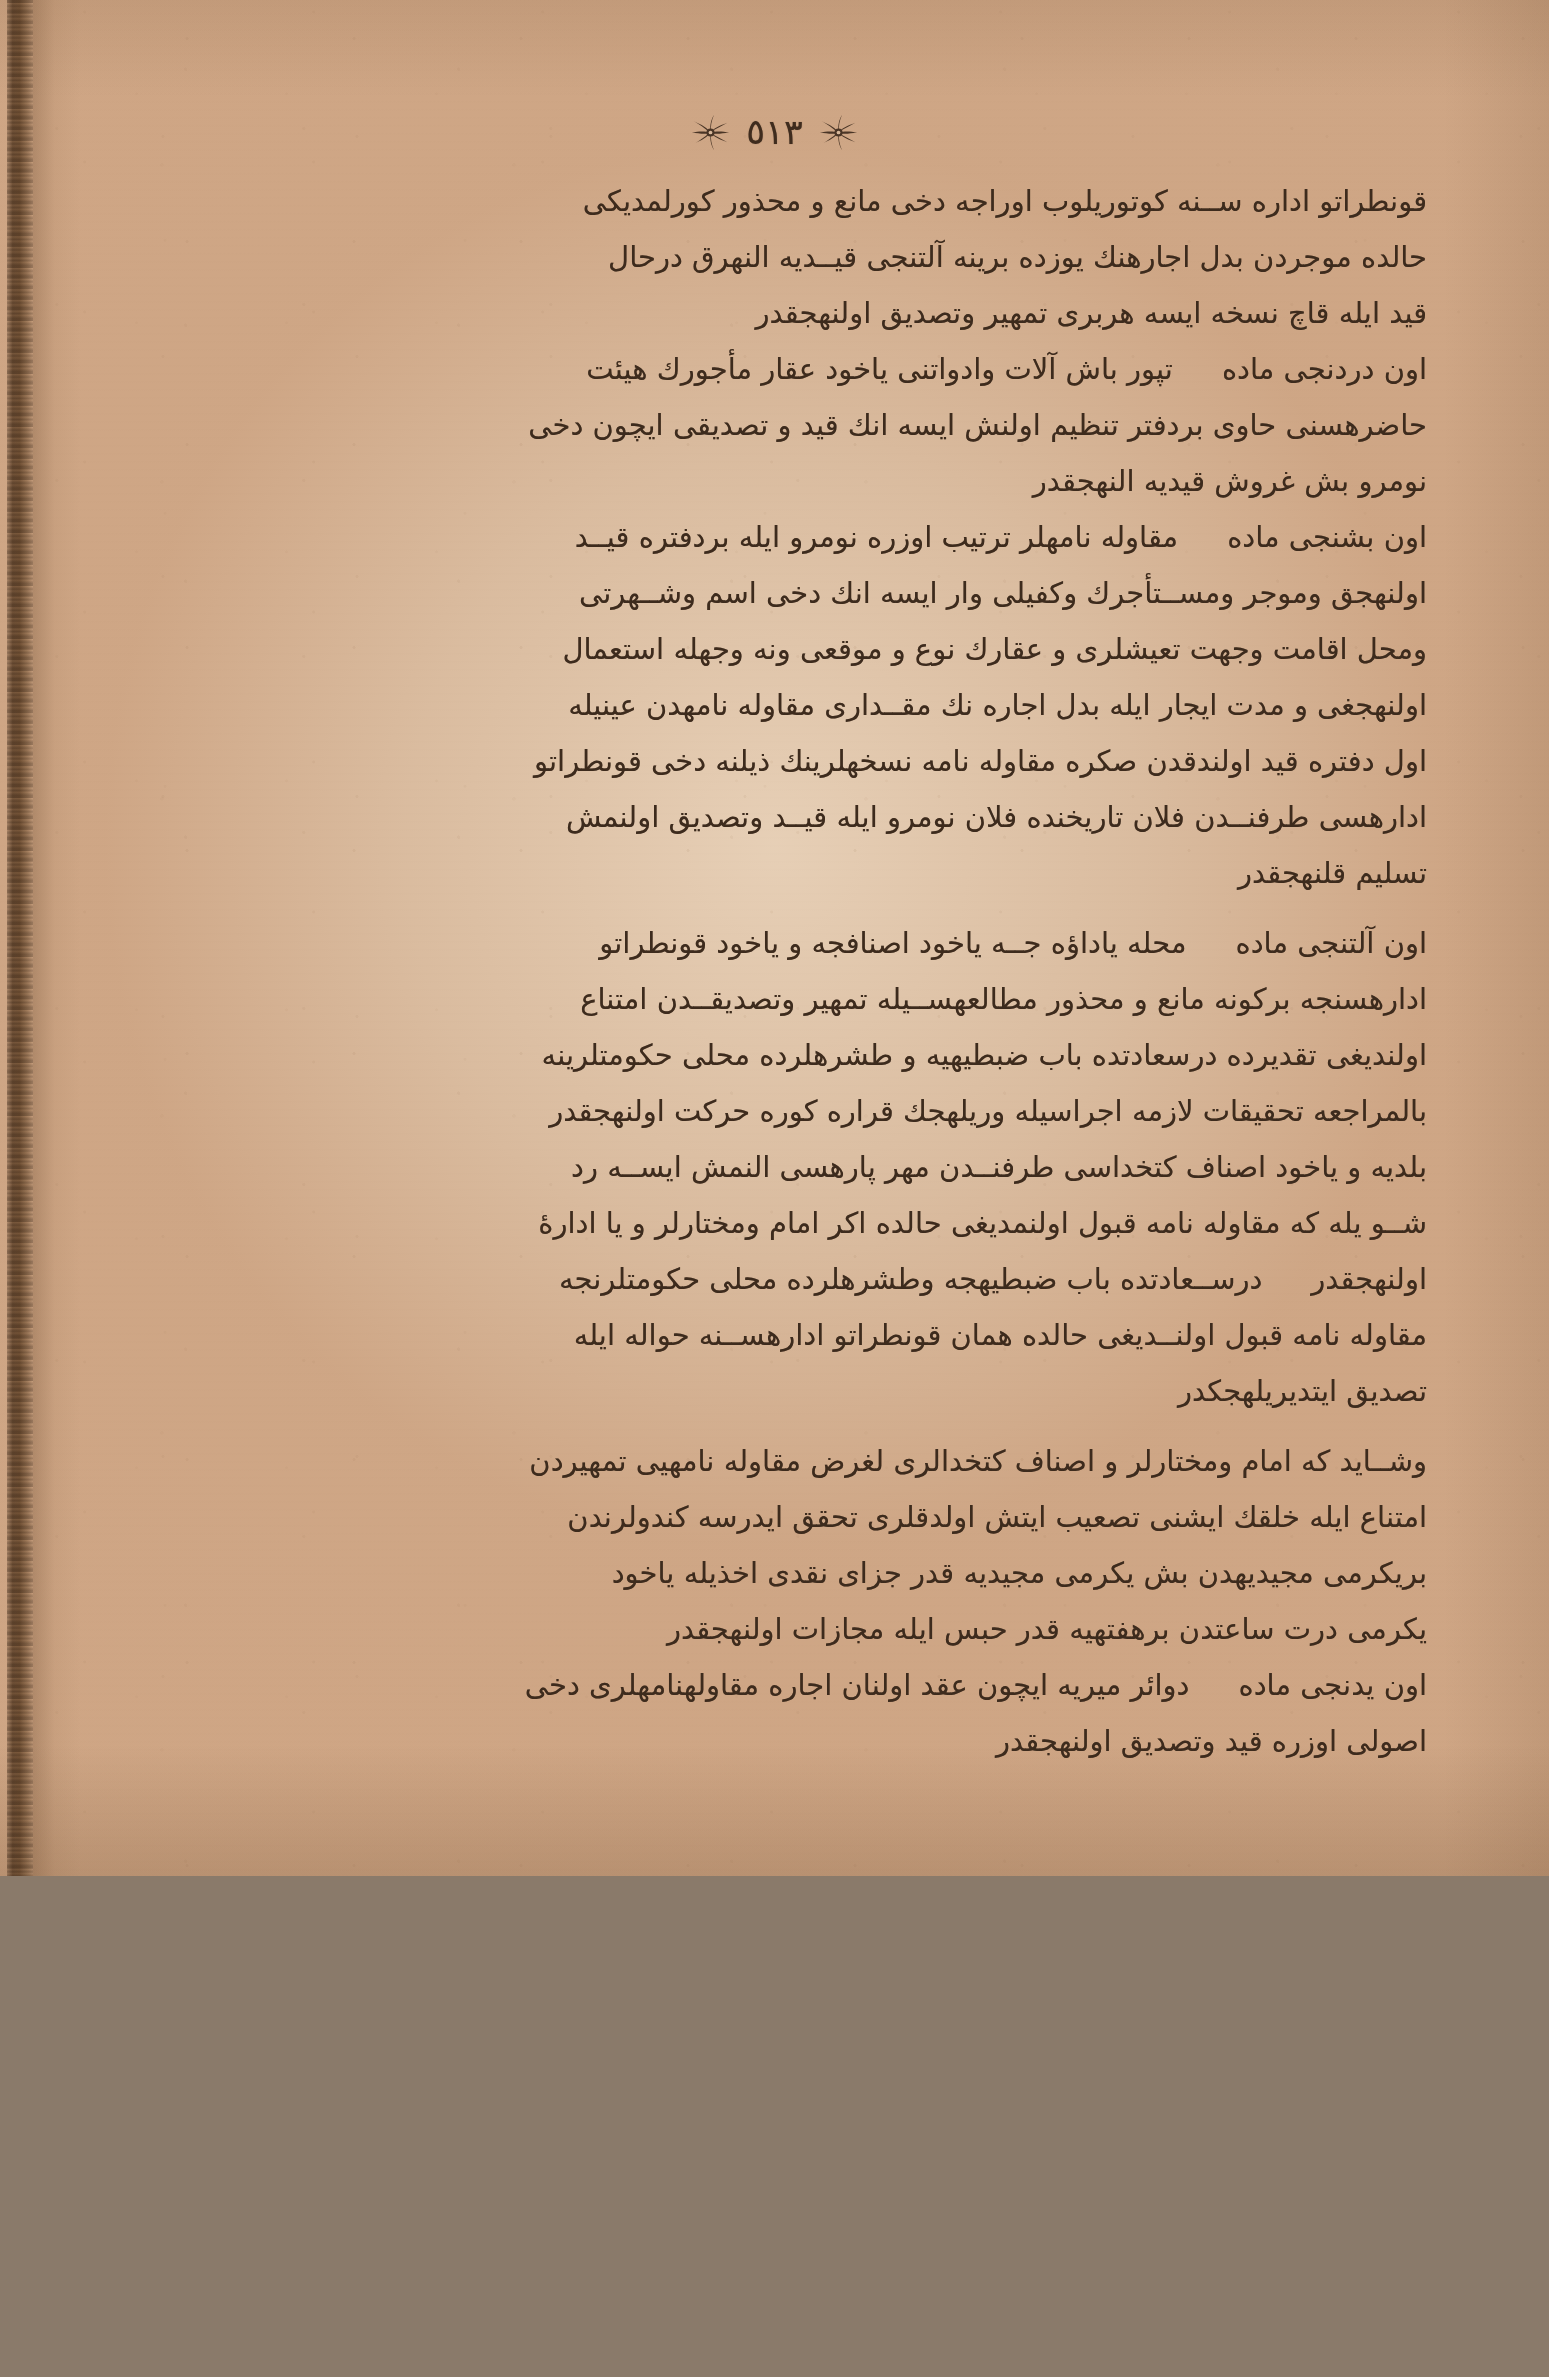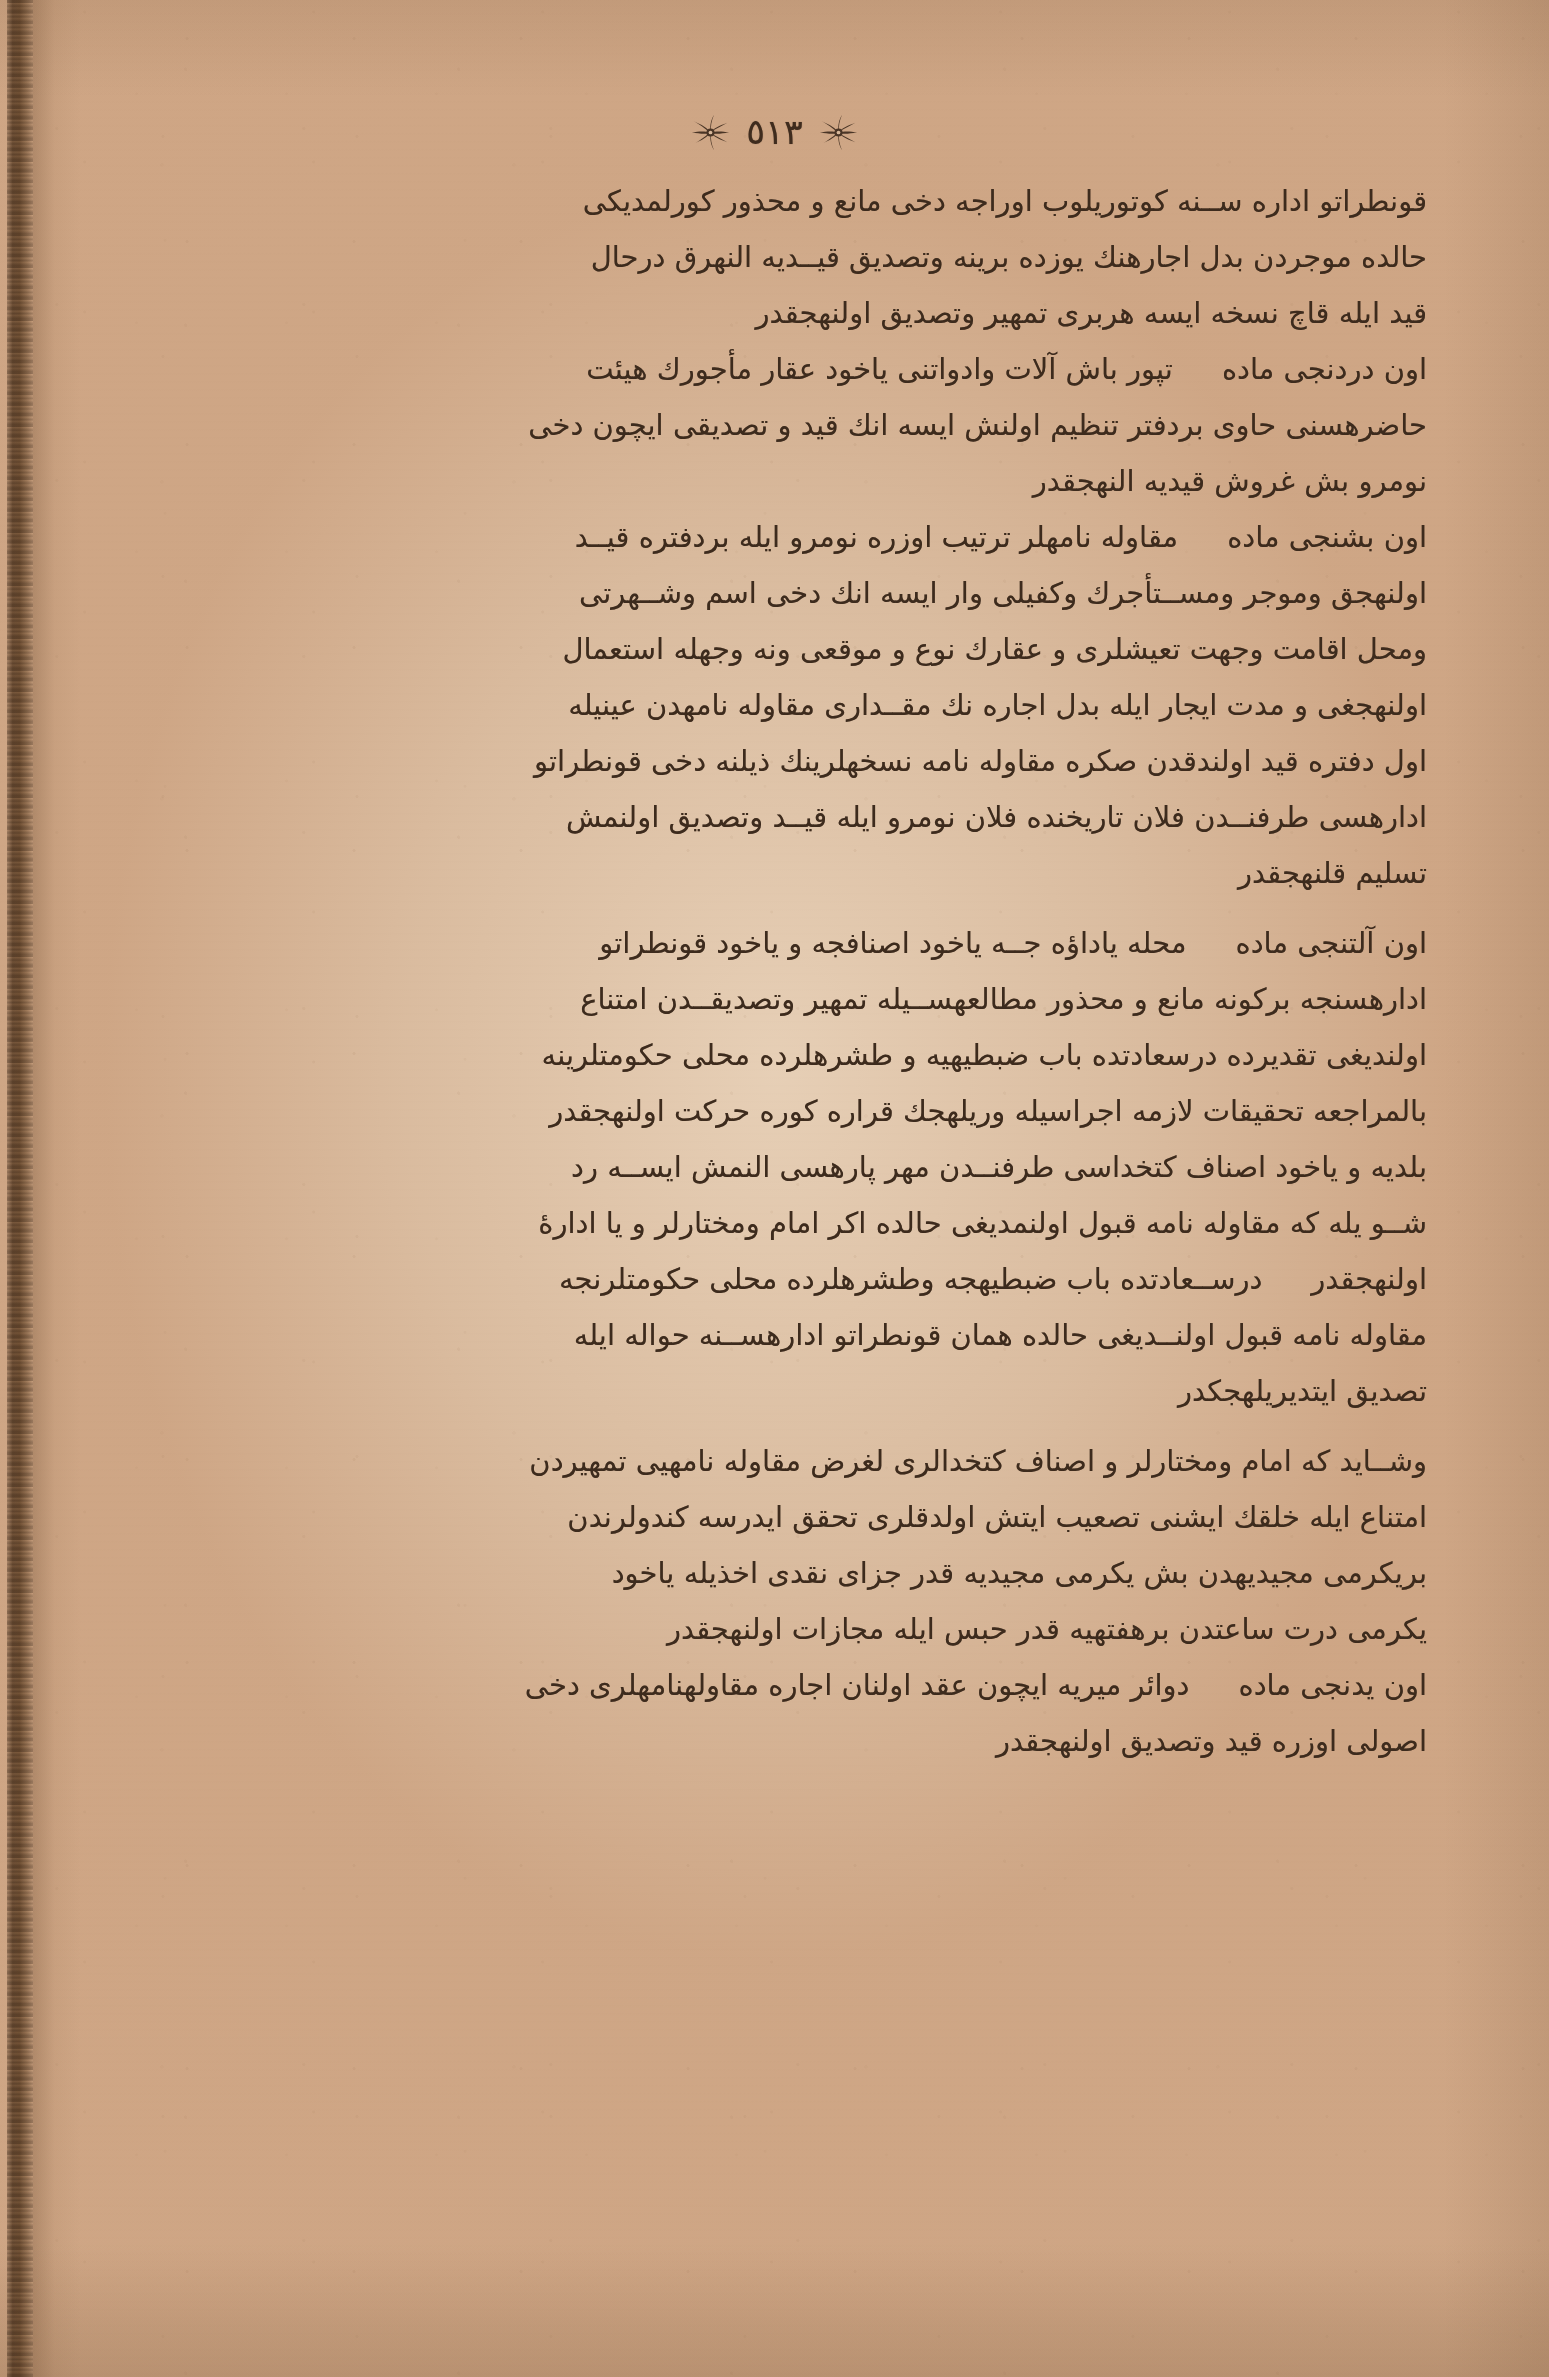--- a/index.html
+++ b/index.html
@@ -10,21 +10,21 @@
   }
   body {
     background: #8a7a6a;
     font-family: "DejaVu Sans", sans-serif;
   }
 
   
   #page {
     position: relative;
     width: 1549px;
-    height: 2377px;
+    height: 1876px;
     margin: 0 auto;
     overflow: hidden;
     background: #f0abfc;
     background-image:
       
       radial-gradient(ellipse 62% 55% at 50% 46%,
           rgba(226,202,176,0.95) 0%,
           rgba(219,192,165,0.70) 38%,
           rgba(205,170,138,0.18) 68%,
           rgba(186,148,116,0.05) 100%),
@@ -277,21 +277,21 @@
               <circle cx="22" cy="22" r="2.1" fill="#d8b89a"></circle>
             </g>
           </svg>
         </span>
 
       </span>
     </div>
 
     <div id="textblock">
         <div class="line" style="text-align: justify;">قونطراتو اداره ســنه كوتوريلوب اوراجه دخى مانع و محذور كورلمديكى</div>
-        <div class="line" style="text-align: justify;">حالده موجردن بدل اجارهنك يوزده برينه وتصديق قيــديه النهرق درحال</div>
+        <div class="line" style="text-align: justify;">حالده موجردن بدل اجارهنك يوزده برينه آلتنجى قيــديه النهرق درحال</div>
         <div class="line center">قيد ايله قاچ نسخه ايسه هربرى تمهير وتصديق اولنهجقدر</div>
         <div class="line heading">
           <span class="madde">اون دردنجى ماده</span>
           <span class="rest">تپور باش آلات وادواتنى ياخود عقار مأجورك هيئت</span>
         </div>
         <div class="line" style="text-align: justify;">حاضرهسنى حاوى بردفتر تنظيم اولنش ايسه انك قيد و تصديقى ايچون دخى</div>
         <div class="line center">نومرو بش غروش قيديه النهجقدر</div>
         <div class="line heading">
           <span class="madde">اون بشنجى ماده</span>
           <span class="rest">مقاوله نامهلر ترتيب اوزره نومرو ايله بردفتره قيــد</span>

